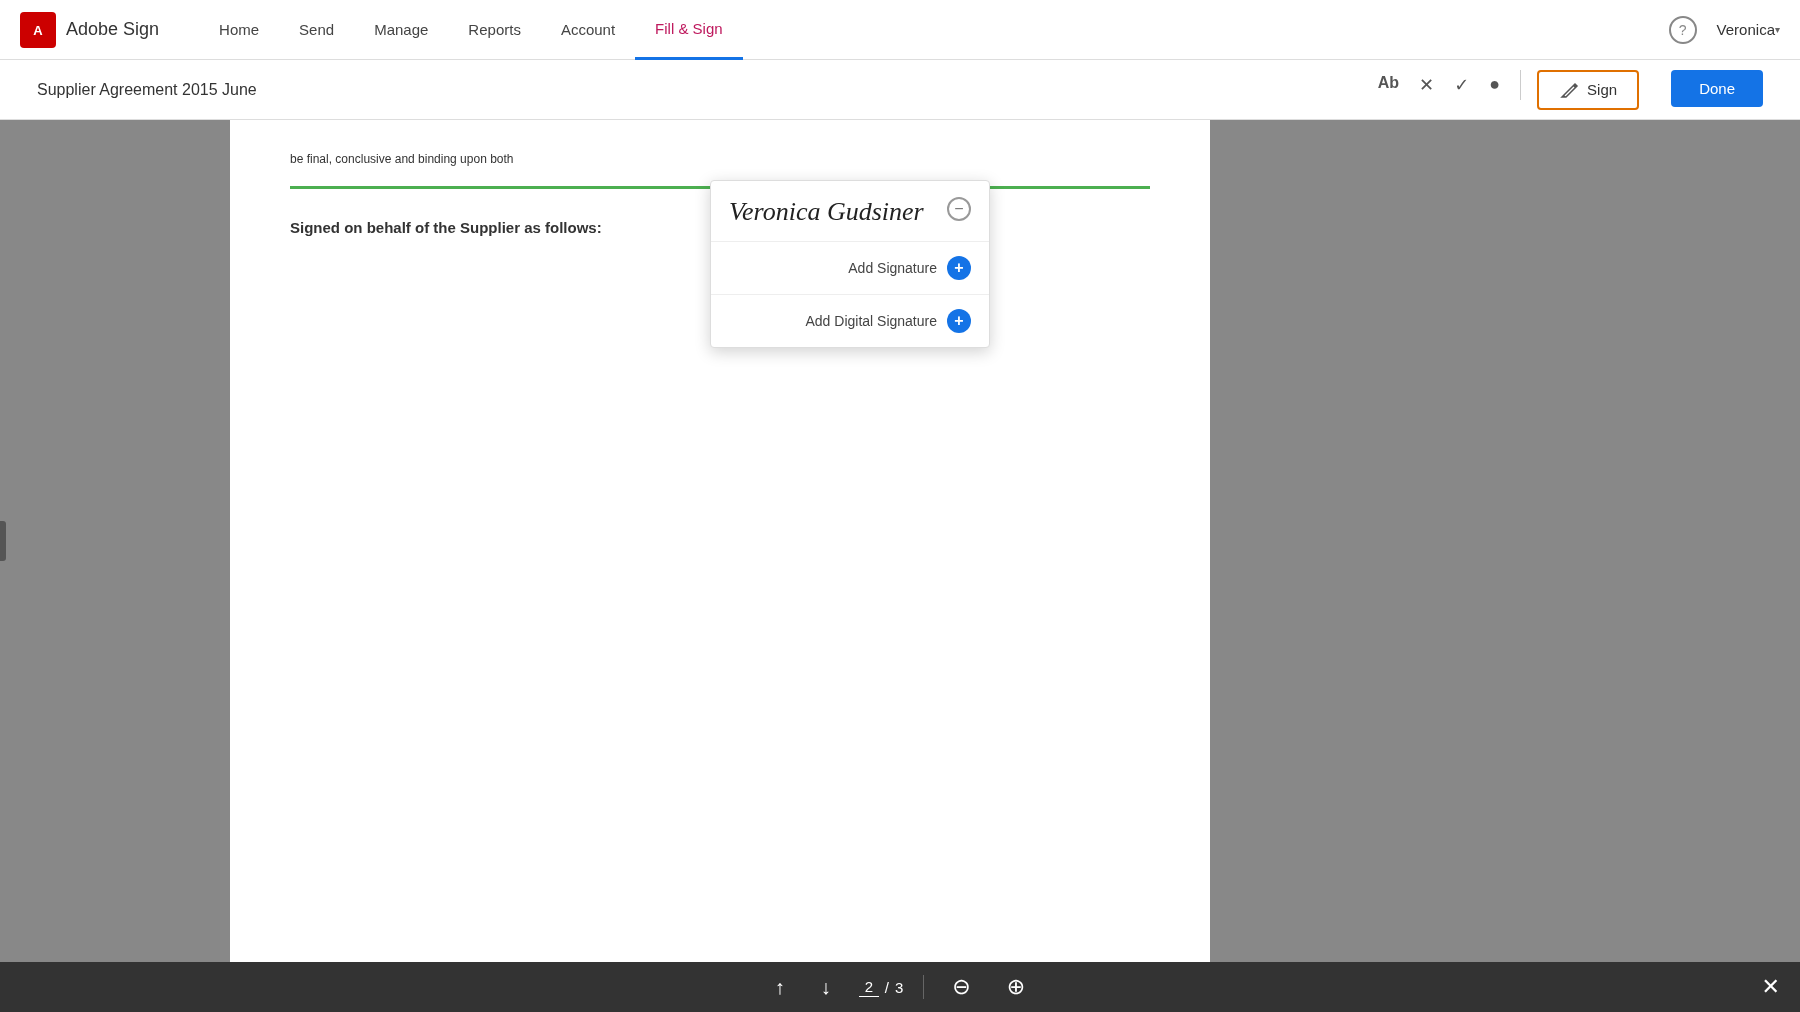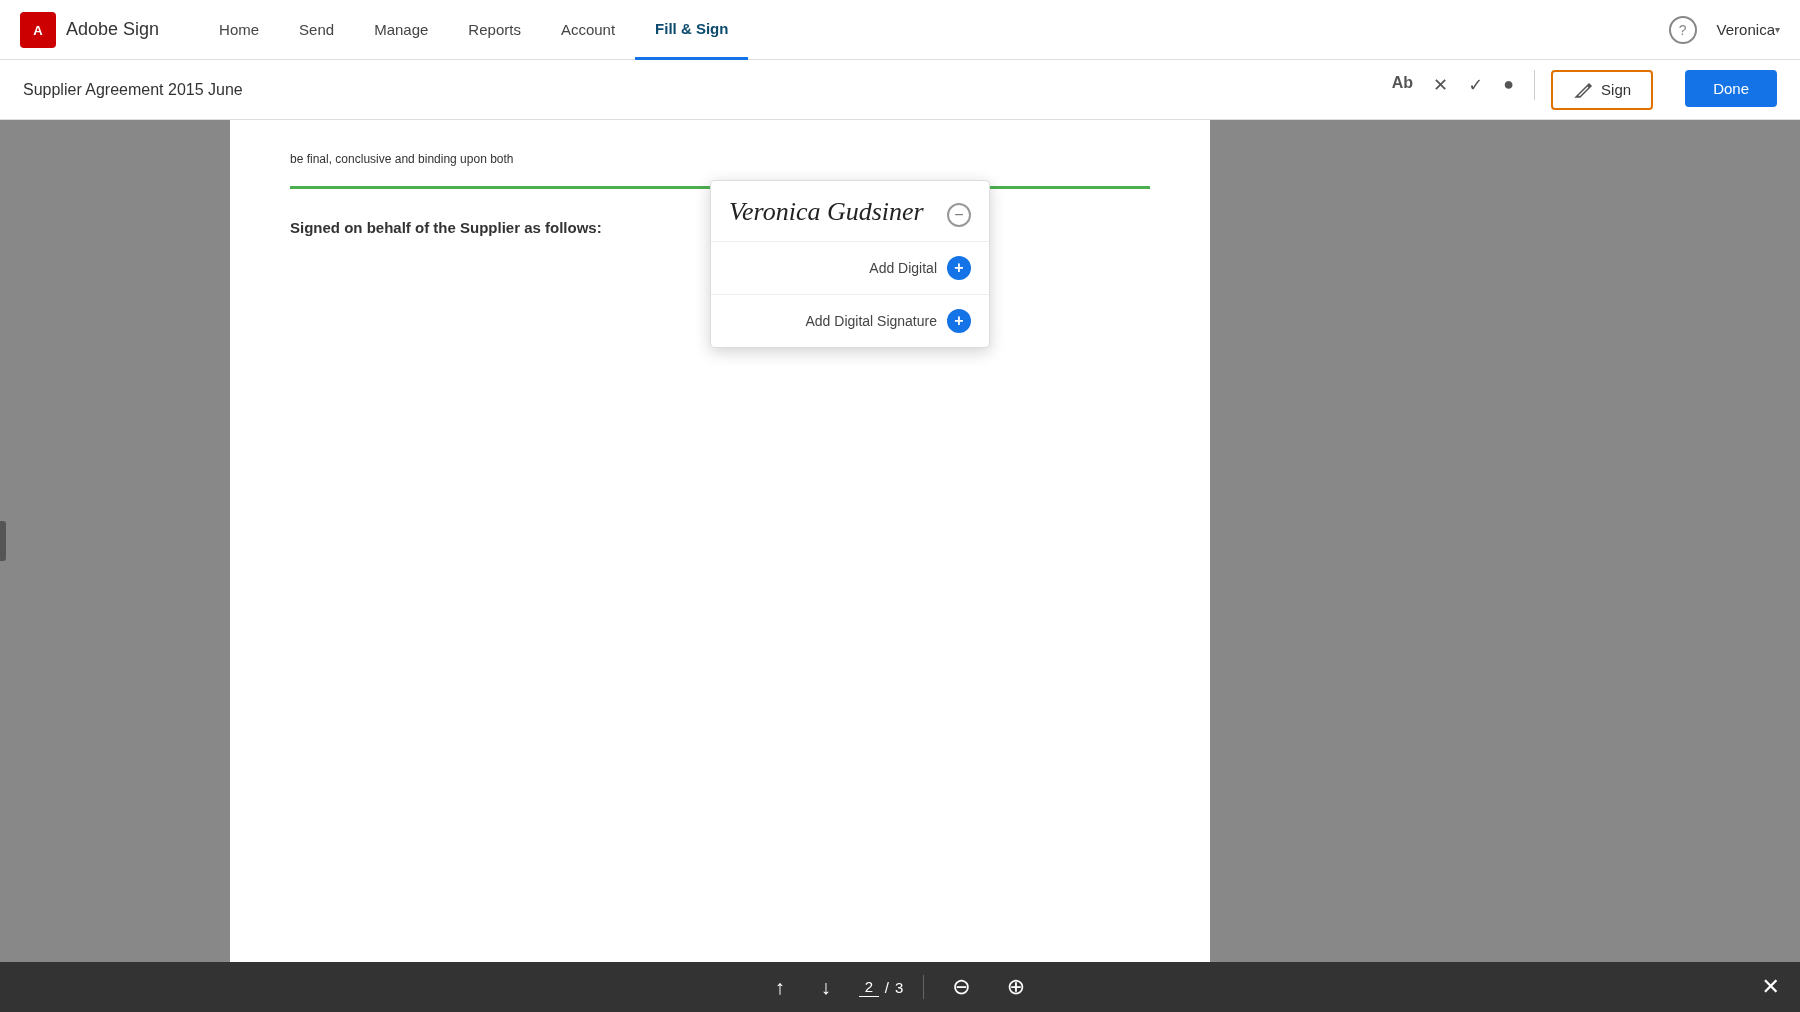--- a/index.html
+++ b/index.html
@@ -46,23 +46,23 @@
       padding: 0 20px;
       height: 60px;
       display: flex;
       align-items: center;
       font-size: 15px;
       color: #444;
       cursor: pointer;
       text-decoration: none;
     }
     .nav-link.active {
-      color: #0c4a6e;
+      color: #be185d;
       border-bottom: 3px solid #1473E6;
-      font-weight: 700;
+      font-weight: 400;
     }
     #nav-right {
       display: flex;
       align-items: center;
       gap: 20px;
       margin-left: auto;
     }
     #help-icon {
       width: 28px;
       height: 28px;
@@ -87,21 +87,21 @@
       font-size: 10px;
       color: #666;
     }
 
     
     #toolbar {
       display: flex;
       align-items: center;
       height: 60px;
       border-bottom: 1px solid #ddd;
-      padding: 0 23px;
+      padding: 0 37px;
       background: #fff;
       gap: 16px;
     }
     #doc-title {
       font-size: 16px;
       color: #333;
       font-weight: 400;
       flex: 1;
     }
     #toolbar-controls {
@@ -184,21 +184,21 @@
       width: 280px;
       background: #fff;
       border: 1px solid #ddd;
       border-radius: 4px;
       box-shadow: 0 4px 16px rgba(0,0,0,0.18);
       z-index: 100;
       padding: 0;
     }
     #sign-dropdown-header {
       display: flex;
-      align-items: flex-end;
+      align-items: flex-start;
       justify-content: space-between;
       padding: 16px 18px 14px 18px;
       border-bottom: 1px solid #eee;
     }
     #signature-name {
       font-family: 'Georgia', serif;
       font-size: 26px;
       color: #222;
       font-style: italic;
     }
@@ -417,21 +417,21 @@
 
     <p id="signed-behalf">Signed on behalf of the Supplier as follows:</p>
 
 
     <div id="sign-dropdown">
       <div id="sign-dropdown-header">
         <span id="signature-name">Veronica Gudsiner</span>
         <button id="remove-sign-btn">−</button>
       </div>
       <div id="add-initials-row">
-        <span>Add Digital</span>
+        <span>Add Signature</span>
         <div class="add-circle">+</div>
       </div>
       <div id="add-digital-row">
         <span>Add Digital Signature</span>
         <div class="add-circle">+</div>
       </div>
     </div>
   </div>
 
   <div id="doc-right-gutter"></div>

